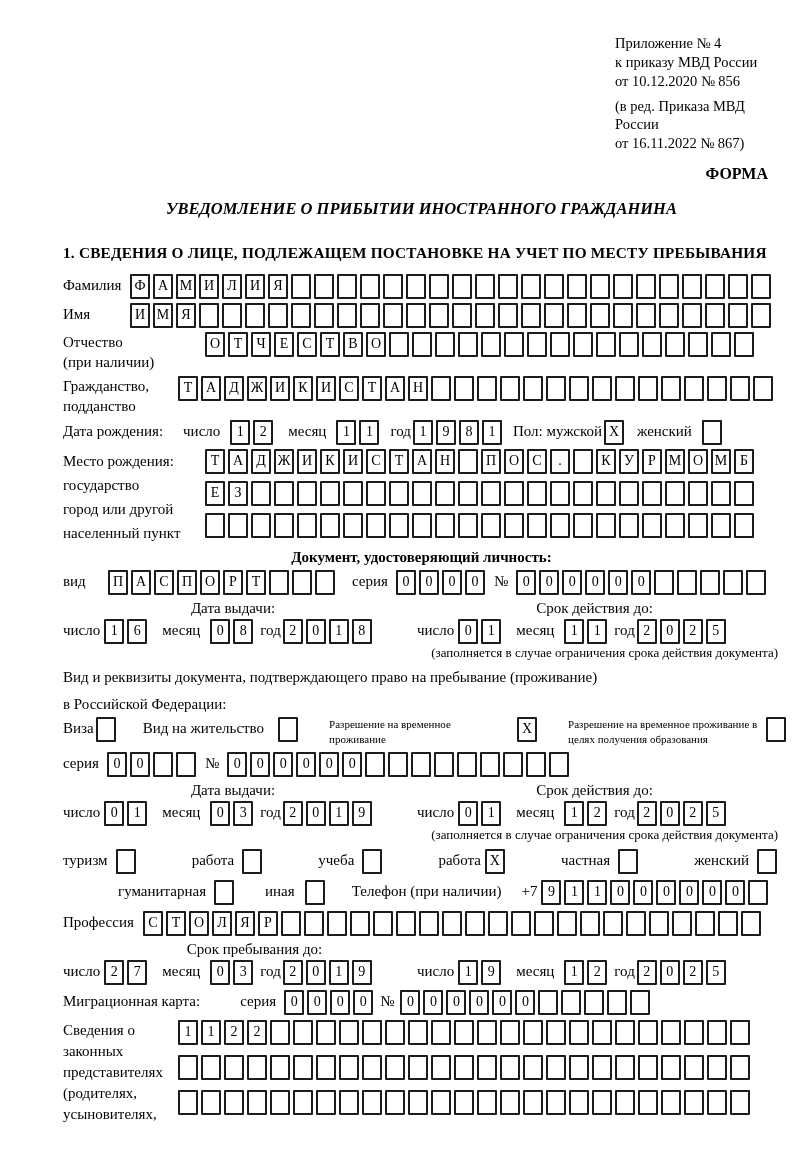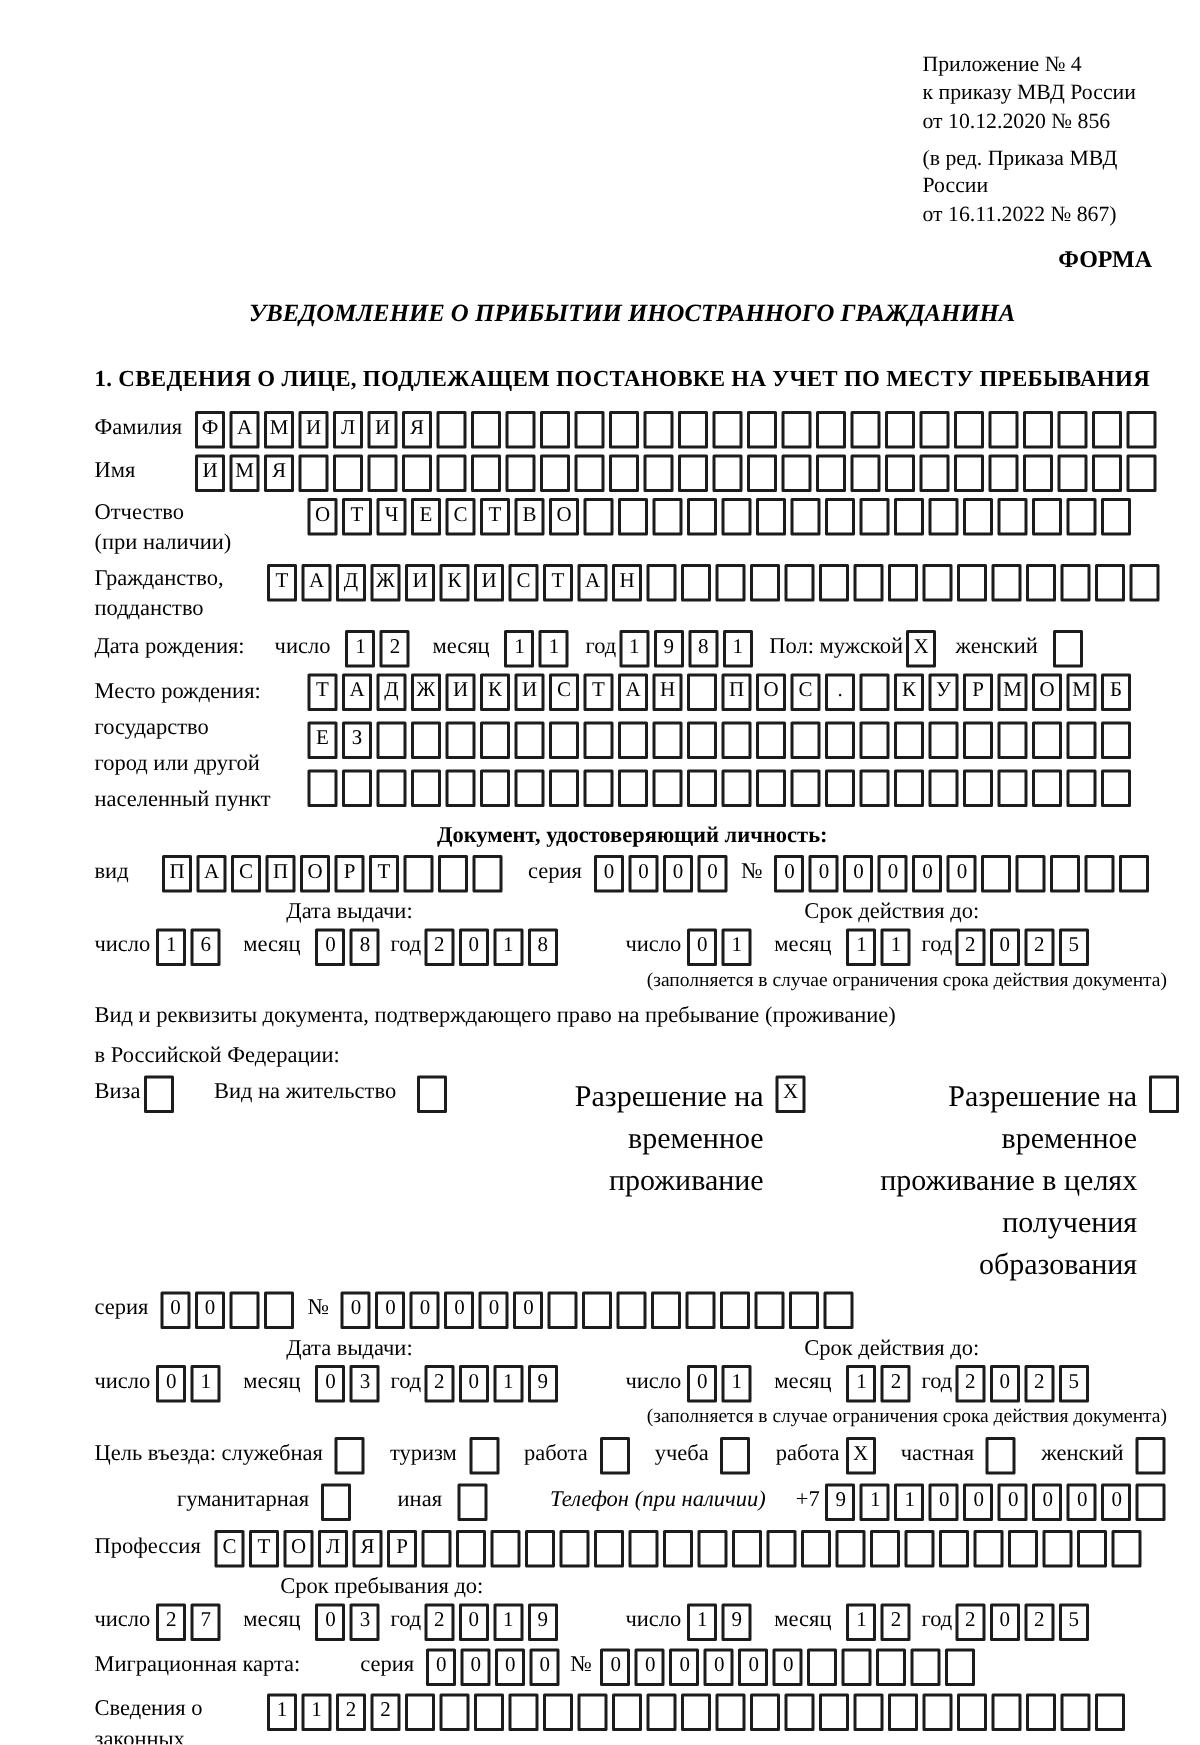--- a/index.html
+++ b/index.html
@@ -25,32 +25,32 @@
     font-size:14px;flex:none;background:#fff;box-sizing:border-box;
   }
   .w67{width:67px;flex:none;} .w115{width:115px;flex:none;} .w142{width:142px;flex:none;}
   .w45{width:45px;flex:none;} .w80{width:80px;flex:none;}
   .lbl2{font-size:15px;line-height:20px;flex:none;}
   .lblcol4{font-size:15px;line-height:24px;flex:none;width:142px;}
   .lblcol6{font-size:15px;line-height:21px;flex:none;width:115px;}
   .vrows .row{margin-top:0;margin-bottom:5px;}
   .ml2{margin-left:2px;} .ml4{margin-left:4px;} .ml6{margin-left:6px;} .ml8{margin-left:8px;}
   .ml10{margin-left:10px;} .ml12{margin-left:12px;} .ml14{margin-left:14px;}
-  .ml20{margin-left:20px;} .ml24{margin-left:24px;} .ml28{margin-left:28px;} .ml36{margin-left:39px;font-style:italic;}
+  .ml20{margin-left:20px;} .ml24{margin-left:24px;} .ml28{margin-left:28px;} .ml36{margin-left:24px;}
   .ml40{margin-left:40px;} .ml55{margin-left:55px;}
   .docheading{font-weight:bold;font-size:15px;text-align:center;margin-top:4px;}
   .hdrrow{display:flex;margin-top:5px;font-size:15px;}
   .hl{width:340px;text-align:center;flex:none;}
   .hr{width:355px;text-align:center;flex:none;margin-left:14px;}
   .dgl{display:flex;align-items:flex-start;width:340px;flex:none;}
   .dgr{display:flex;align-items:flex-start;margin-left:14px;flex:none;}
   .noteline{font-size:13px;text-align:right;margin-top:1px;padding-right:2px;}
   .plain{font-size:15px;margin-top:6px;line-height:1.4;}
   .visa-row{margin-top:2px;}
-  .wrap{font-size:20px;text-align:right;line-height:1.4;flex:none;margin-left:28px;}
+  .wrap{font-size:11px;text-align:left;line-height:1.4;flex:none;margin-left:28px;}
   .wv1{width:180px;} .wv2{width:190px;}
 </style>
 </head>
 <body>
 
 <div class="page">
 
   <div class="appendix small">
     <div>Приложение № 4</div>
     <div>к приказу МВД России</div>
@@ -507,26 +507,20 @@
           <span class="box">0</span>
           <span class="box">2</span>
           <span class="box">5</span>
         </span>
     </div>
   </div>
   <div class="noteline">(заполняется в случае ограничения срока действия документа)</div>
 
   <div class="row" style="justify-content:space-between;margin-top:6px;">
     <span style="display:flex;">
-      <span class="t">Цель въезда: служебная</span>
-      <span class="boxgroup ml8">
-          <span class="box"></span>
-        </span>
-    </span>
-    <span style="display:flex;">
       <span class="t">туризм</span>
       <span class="boxgroup ml8">
           <span class="box"></span>
         </span>
     </span>
     <span style="display:flex;">
       <span class="t">работа</span>
       <span class="boxgroup ml8">
           <span class="box"></span>
         </span>

